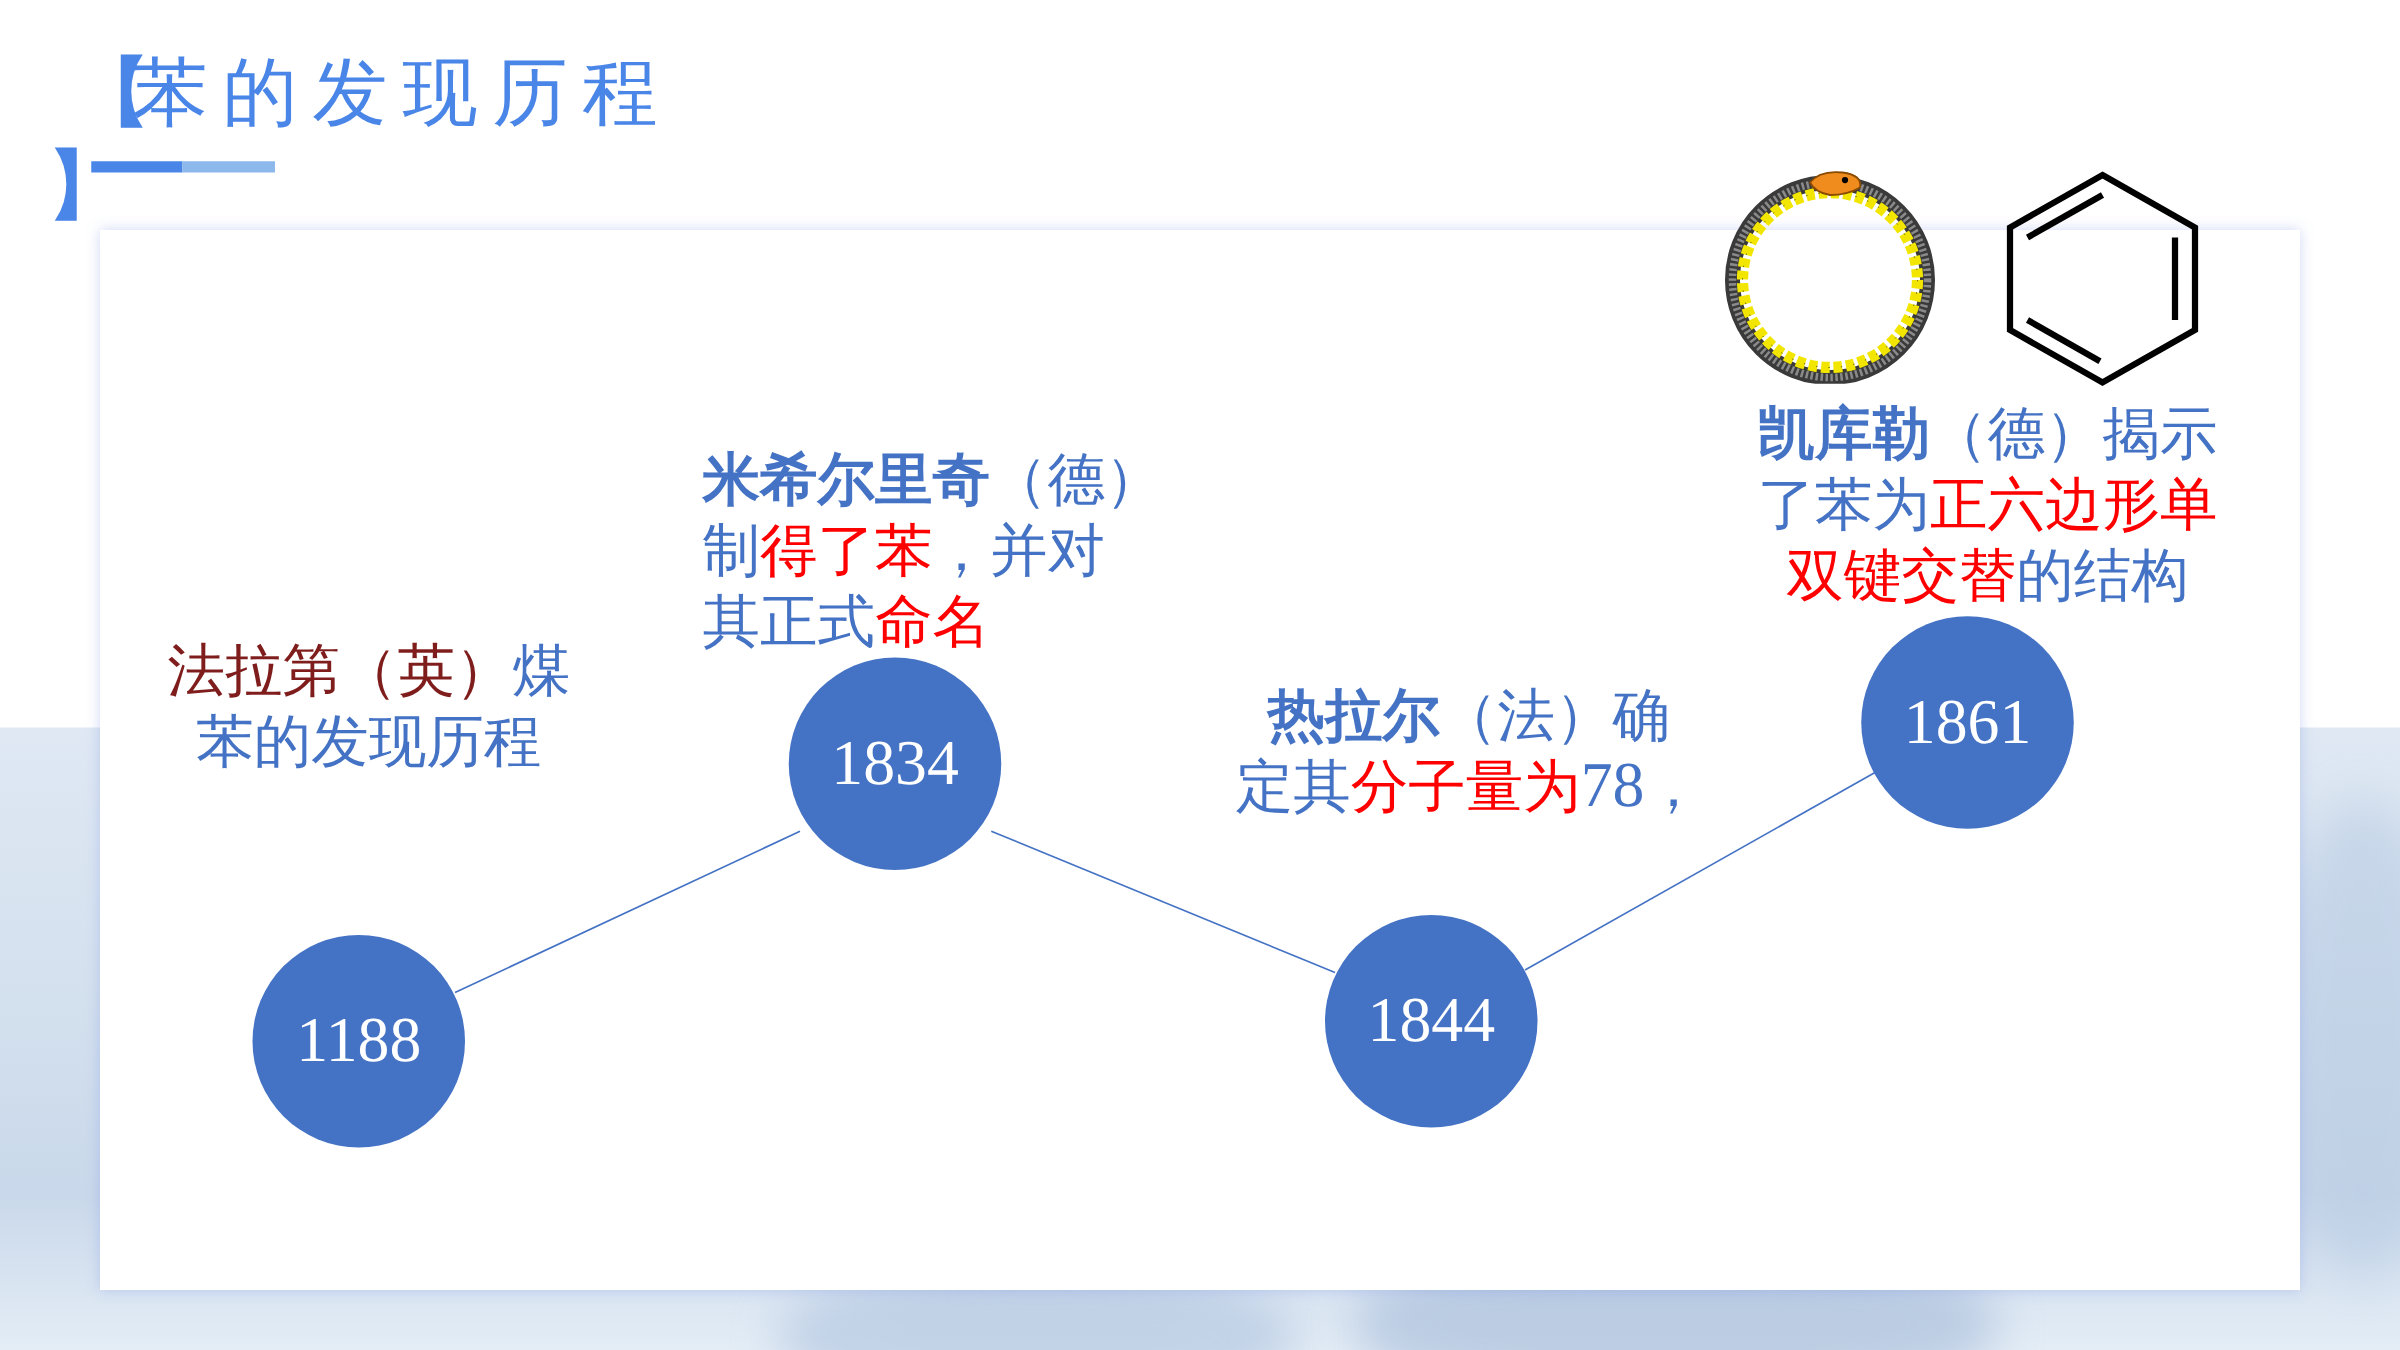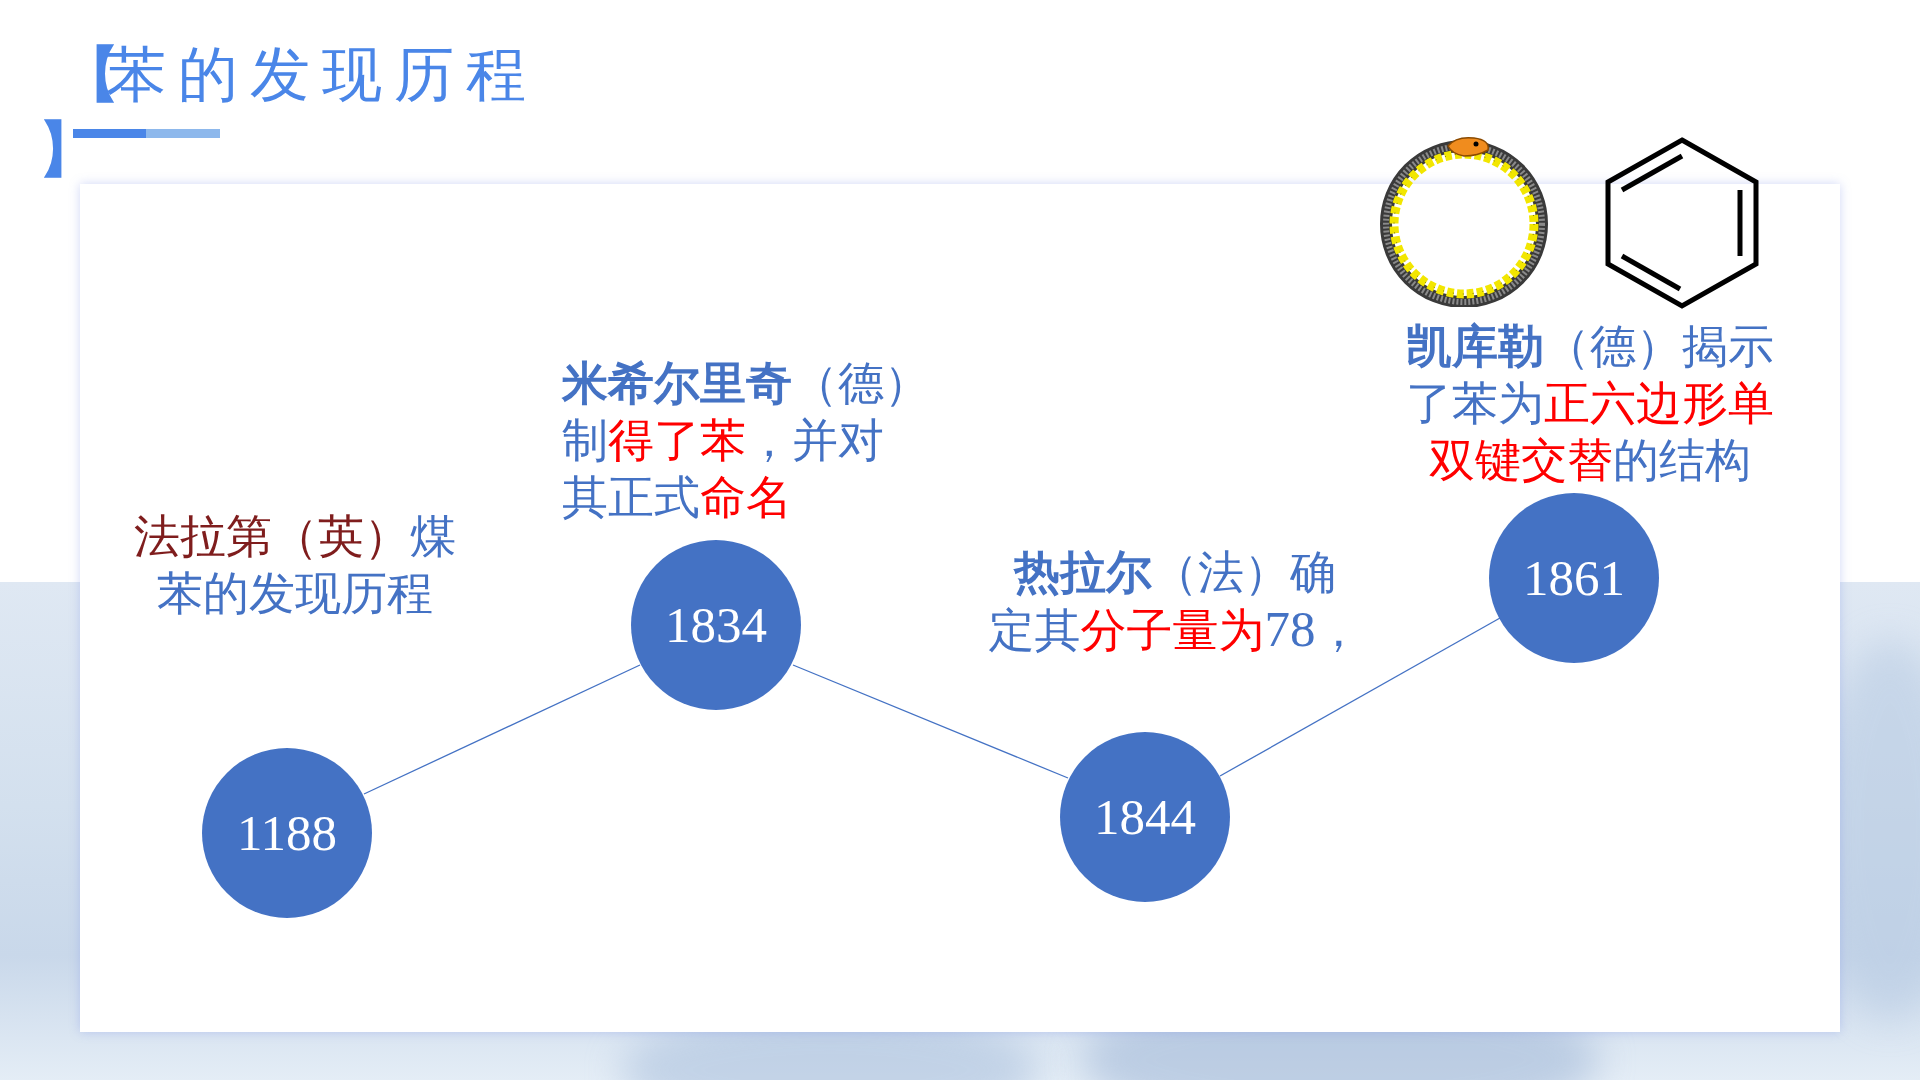--- a/index.html
+++ b/index.html
@@ -70,21 +70,21 @@
 
 <div class="card"></div>
 
 <svg class="lines" viewBox="0 0 1920 1080">
   <line x1="364" y1="794" x2="640" y2="665" stroke="#4472c4" stroke-width="1.3"></line>
   <line x1="793" y1="665" x2="1068" y2="778" stroke="#4472c4" stroke-width="1.3"></line>
   <line x1="1220" y1="776" x2="1500" y2="618" stroke="#4472c4" stroke-width="1.3"></line>
 </svg>
 
 <div class="node" style="left:202px;top:748px;">1188</div>
-<div class="node" style="left:631px;top:540px;">1834</div>
+<div class="node" style="left:631px;top:526px;">1834</div>
 <div class="node" style="left:1060px;top:732px;">1844</div>
 <div class="node" style="left:1489px;top:493px;">1861</div>
 
 <div class="txt center" style="left:110px;top:508px;width:370px;">
   <div><span class="dr">法拉第（英）</span><span>煤</span></div>
   <div><span>苯的发现历程</span></div>
 </div>
 
 <div class="txt" style="left:562px;top:355px;">
   <div><span class="b">米希尔里奇</span><span>（德）</span></div>

